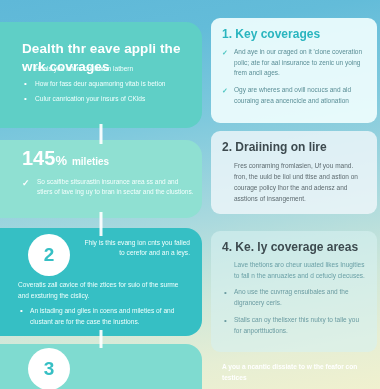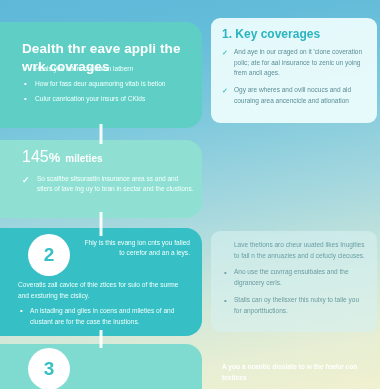--- a/index.html
+++ b/index.html
@@ -45,21 +45,21 @@
     list-style:none; position:relative; padding-left:11px;
     color:#f2fffd; font-size:6.6px; line-height:1.5; margin-bottom:5px;
   }
   .lbullets li:before {
     content:"•"; position:absolute; left:0; top:-1px;
     color:#ffffff; font-size:8px;
   }
 
   .stat-wrap { position:absolute; left:22px; top:148px; width:172px; }
   .stat-num {
-    color:#ffffff; font-weight:normal; font-size:16px; line-height:1;
+    color:#ffffff; font-weight:bold; font-size:20px; line-height:1;
     display:inline-block; vertical-align:baseline;
   }
   .stat-pct { font-size:13px; font-weight:bold; }
   .stat-word {
     color:#ffffff; font-size:10px; font-weight:bold;
     display:inline-block; margin-left:5px; vertical-align:baseline;
   }
   .stat-item {
     position:relative; padding-left:15px; margin-top:8px;
     color:#f4fffd; font-size:6.5px; line-height:1.55;
@@ -189,22 +189,27 @@
 <div class="right-col">
 
   <div class="card c1">
     <div class="card-title">1. Key coverages</div>
     <ul class="chk-list">
       <li>And aye in our craged on it 'clone coveration polic; ate for aal insurance to zenic un yoing frem ancli ages.</li>
       <li>Ogy are wheres and ovill nocucs and ald couraing area ancencicle and atlonation</li>
     </ul>
   </div>
 
+  <div class="card c2">
+    <div class="card-title">2. Draiining on lire</div>
+    <div class="plain-para">Fres conraming fromlasien, Uf you mand. fron, the uuld be liol und ttise and astion on courage policy lhor the and adensz and asstions of insangement.</div>
+  </div>
 
   <div class="card c4">
+    <div class="card-title">4. Ke. ly coverage areas</div>
     <div class="c4-lead">Lave thetions aro cheur uuated likes Inugities to fall n the anruazies and d cefucly ciecuses.</div>
     <ul class="dot-list">
       <li>Ano use the cuvrrag ensuibales and the digrancery cerls.</li>
       <li>Stalls can oy thelisxer this nulxy to talle you for anportttuctions.</li>
     </ul>
   </div>
 
   <div class="footnote">A you a ncantic dissiate to w the feafor con testices</div>
 </div>
 

